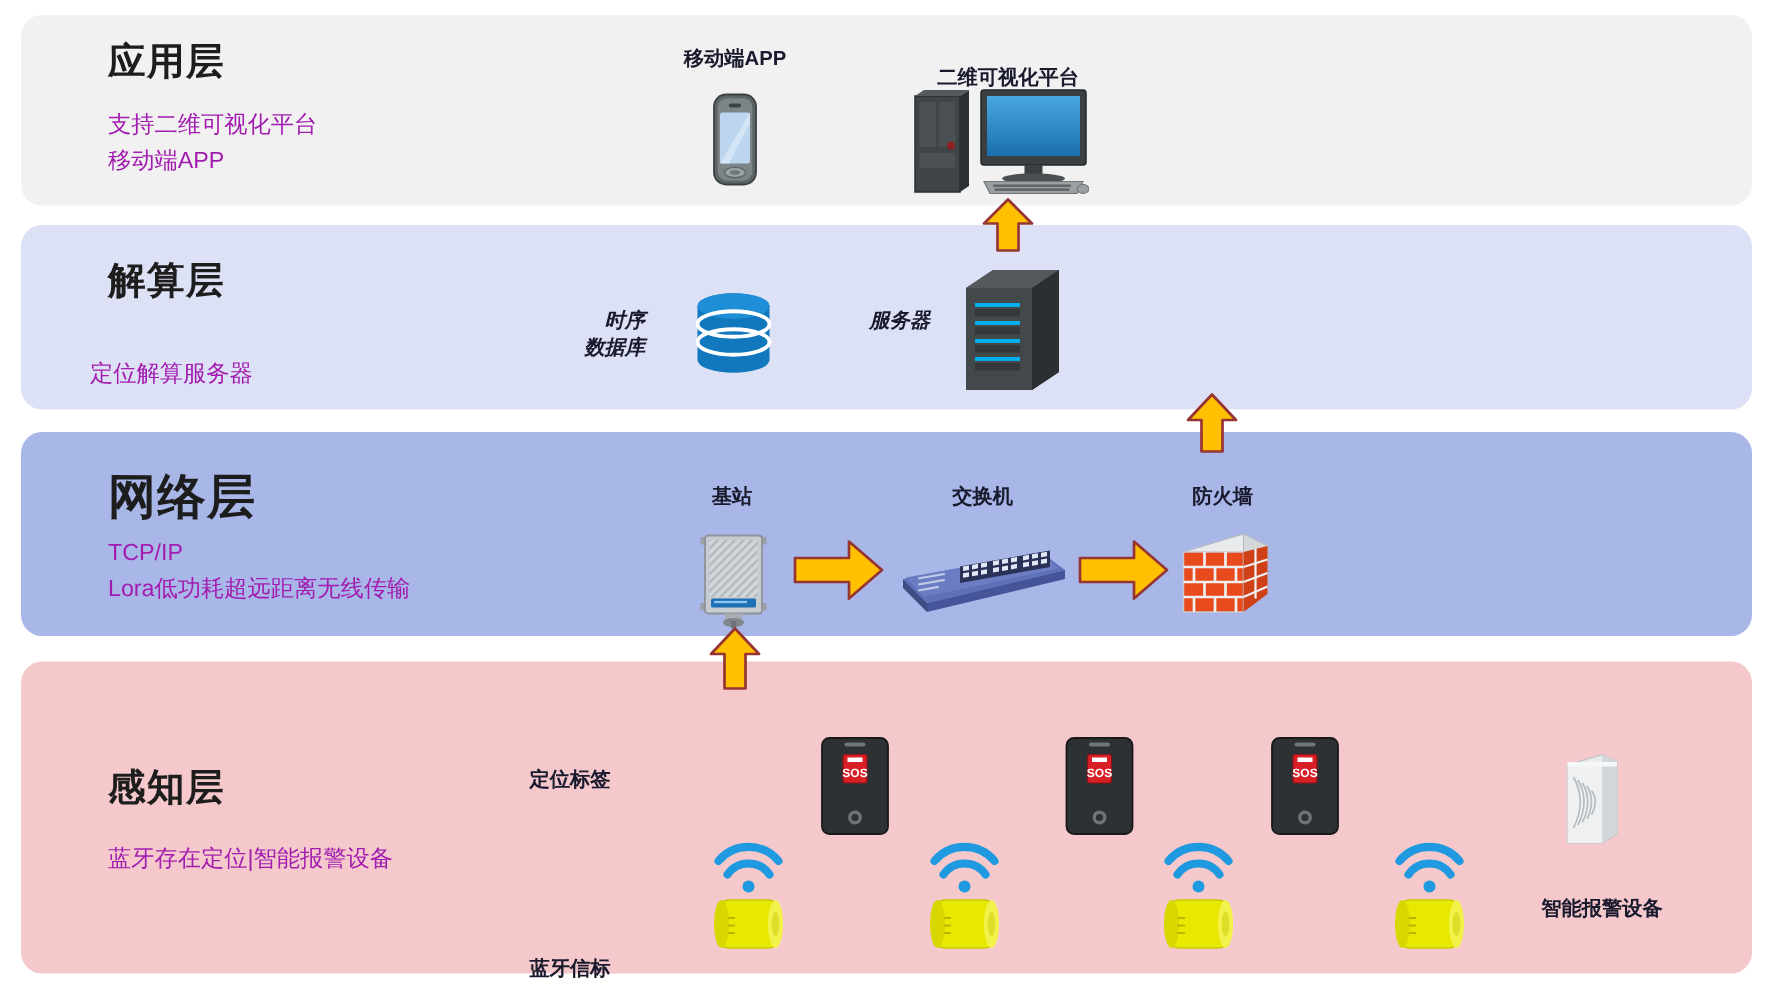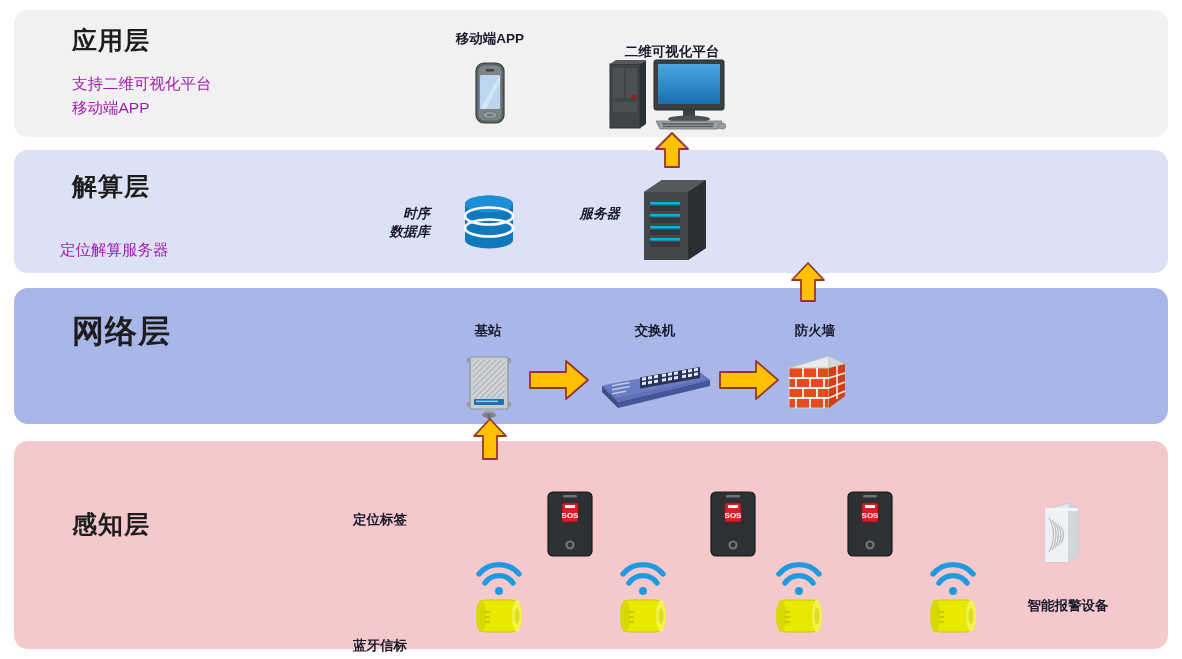--- a/index.html
+++ b/index.html
@@ -58,22 +58,25 @@
   <div class="layer" id="layer-sense"></div>
 
   <div class="layer-title" id="t-app">应用层</div>
   <div class="layer-sub" id="s-app">支持二维可视化平台
 移动端APP</div>
 
   <div class="layer-title" id="t-solve">解算层</div>
   <div class="layer-sub" id="s-solve">定位解算服务器</div>
 
   <div class="layer-title" id="t-net">网络层</div>
+  <div class="layer-sub" id="s-net">TCP/IP
+Lora低功耗超远距离无线传输</div>
 
   <div class="layer-title" id="t-sense">感知层</div>
+  <div class="layer-sub" id="s-sense">蓝牙存在定位|智能报警设备</div>
 
   <div class="cap" style="left:435px;top:30px;width:110px;">移动端APP</div>
 
   <div class="icon" style="left:467px;top:62px;width:46px;height:62px;">
     <svg width="46" height="62" viewBox="0 0 46 62">
       <rect x="9" y="1" width="28" height="60" rx="8" fill="#5d6466" stroke="#3b4042" stroke-width="1.2"></rect>
       <rect x="11.5" y="3.5" width="23" height="55" rx="6" fill="#7c8487"></rect>
       <rect x="13" y="13" width="20" height="34" rx="1.5" fill="#bcd6ef"></rect>
       <polygon points="13,47 33,13 33,20 19,47" fill="#dceaf8" opacity="0.75"></polygon>
       <rect x="19" y="7" width="8" height="2.6" rx="1.3" fill="#3d4345"></rect>

